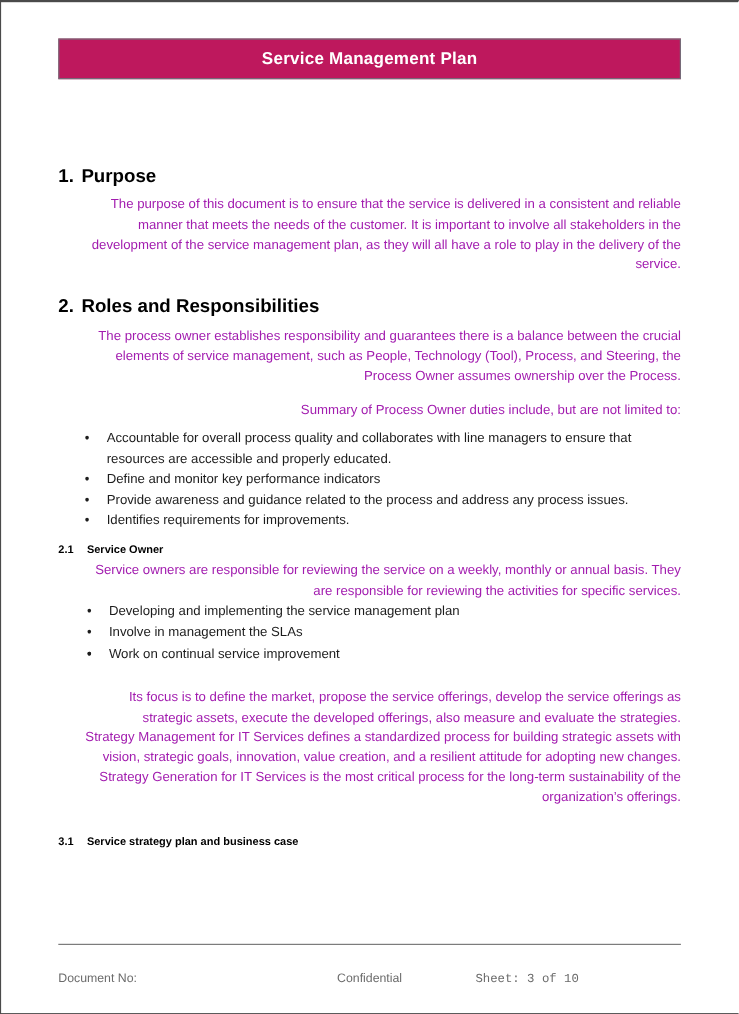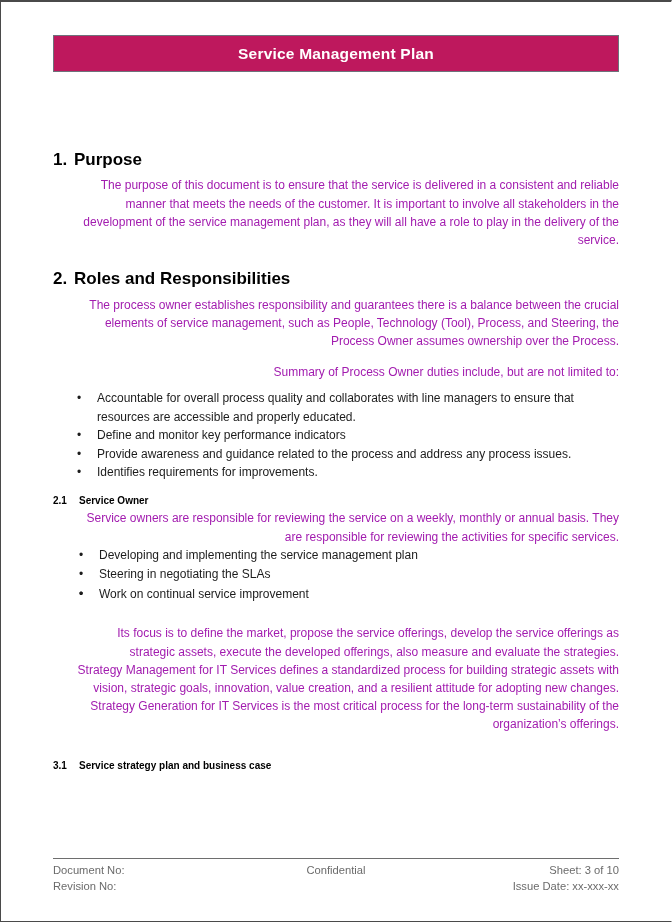--- a/index.html
+++ b/index.html
@@ -143,28 +143,29 @@
   .footer-row {
     display: flex;
     align-items: baseline;
     font-size: 11.2px;
     line-height: 16px;
     color: #6b6b6b;
   }
   .footer-row .fcol-left {
     width: 33%;
     text-align: left;
+    margin-top: 20px;
   }
   .footer-row .fcol-center {
     width: 34%;
     text-align: center;
   }
   .footer-row .fcol-right {
     width: 33%;
-    text-align: right;
+    font-family: Liberation Mono, monospace;
   }
   .footer-row.first { padding-top: 3px; }
 </style>
 </head>
 <body>
 
 <div class="page">
 
   <div class="title-banner">
     <span class="title-banner-text">Service Management Plan</span>
@@ -199,21 +200,21 @@
 
     <div class="block-gap-md"></div>
 
     <div>
       <h3 class="sub-heading">
         <span class="num">2.1</span><span>Service Owner</span>
       </h3>
       <p class="body-para indent-sub para-tight">Service owners are responsible for reviewing the service on a weekly, monthly or annual basis. They are responsible for reviewing the activities for specific services.</p>
       <ul class="bullets sub">
         <li><span class="dot">•</span><span>Developing and implementing the service management plan</span></li>
-        <li><span class="dot">•</span><span>Steering in negotiating the SLAs</span></li>
+        <li><span class="dot">•</span><span>Involve in management the SLAs</span></li>
         <li><span class="dot">•</span></li>
         <li><span class="dot">•</span><span>Work on continual service improvement</span></li>
       </ul>
     </div>
 
     <div class="block-gap-lg"></div>
 
     <div>
       <p class="body-para indent para-tight">Its focus is to define the market, propose the service offerings, develop the service offerings as strategic assets, execute the developed offerings, also measure and evaluate the strategies.</p>
       <p class="body-para indent para-tight">Strategy Management for IT Services defines a standardized process for building strategic assets with vision, strategic goals, innovation, value creation, and a resilient attitude for adopting new changes.</p>

